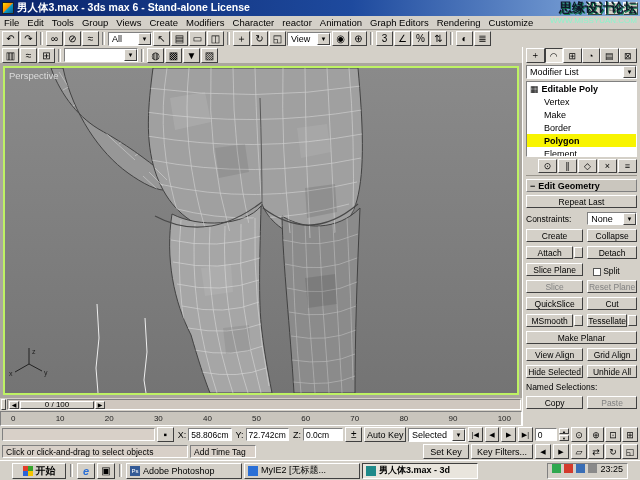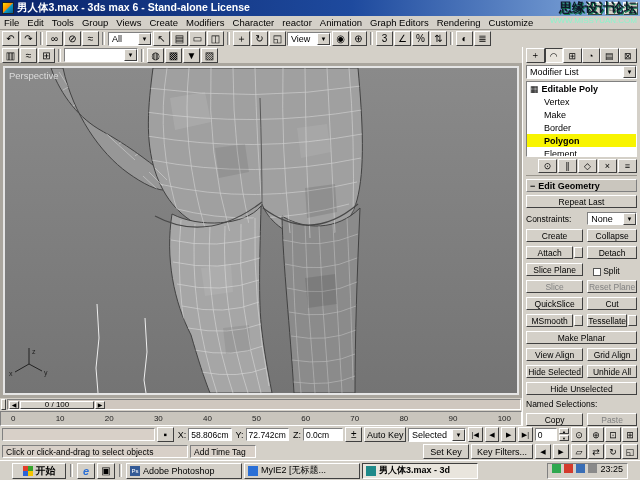--- a/index.html
+++ b/index.html
@@ -22,21 +22,21 @@
 .tbrow{left:0;top:30px;width:640px;height:17px;display:flex;align-items:center;gap:1px;padding:0 2px;background:#d4d0c8}
 .tbrow2{top:47px;width:522px;height:16px}
 .combo{display:flex;align-items:center;height:14px;background:#fff;border:1px solid;border-color:#808080 #fff #fff #808080;font-size:9px;padding-left:3px;flex:none}
 .combo .arr{margin-left:auto;width:13px;height:12px;background:#d4d0c8;border:1px solid;border-color:#fff #404040 #404040 #fff;display:flex;align-items:center;justify-content:center;font-size:6px;flex:none}
 
 .watermark{right:3px;top:1px;text-align:right;z-index:60;line-height:1.15;pointer-events:none}
 .wm1{font-size:13px;font-weight:bold;color:#0f172a;text-shadow:1px 1px 0 #117a50}
 .wm2{font-size:8px;color:#8af5cc}
 
 .vp-wrap{left:0;top:63px;width:522px;height:335px;background:#aaa69e;padding:3px}
-.viewport{width:100%;height:100%;border:2px solid #e5e5e5;background:#a21caf;position:relative;overflow:hidden}
+.viewport{width:100%;height:100%;border:2px solid #bef264;background:#a21caf;position:relative;overflow:hidden}
 .viewport svg{display:block}
 .vp-label{position:absolute;left:4px;top:2px;color:#dcdcdc;font-size:9.5px}
 
 .cpanel{left:522px;top:47px;width:118px;height:379px;background:#d4d0c8;border-left:1px solid #fff;padding:1px 3px 0 3px;z-index:30}
 .cp-tabs{display:flex;height:15px;margin-bottom:2px;gap:0}
 .cp-tab{flex:1;height:15px;font-size:9px}
 .cp-tab.active{border-color:#404040 #fff #fff #404040;background:#e8e4dc}
 .fld{background:#fff;border:1px solid;border-color:#808080 #fff #fff #808080;font-size:9px;padding:0 3px;height:14px;display:flex;align-items:center}
 .stack{background:#fff;border:1px solid;border-color:#808080 #fff #fff #808080;height:76px;margin-top:2px;overflow:hidden}
 .stack-row{display:flex;align-items:center;height:13px;font-size:9px;padding-left:3px;gap:3px}
@@ -360,21 +360,20 @@
       </span>
     <span class="pair">
         <span class="btn">Tessellate</span>
         <span class="minibox"></span>
       </span>
     <span class="btn full">Make Planar</span>
     <span class="btn">View Align</span>
     <span class="btn">Grid Align</span>
     <span class="btn">Hide Selected</span>
     <span class="btn">Unhide All</span>
-    <span class="btn full">Hide Unselected</span>
     <span class="eg-label full">Named Selections:</span>
     <span class="btn">Copy</span>
     <span class="btn disabled">Paste</span>
   </div>
 </div>
 
 <div class="abs timeslider">
   <span class="btn ts-grip"></span>
   <div class="ts-track">
     <span class="btn ts-arr">◀</span>

